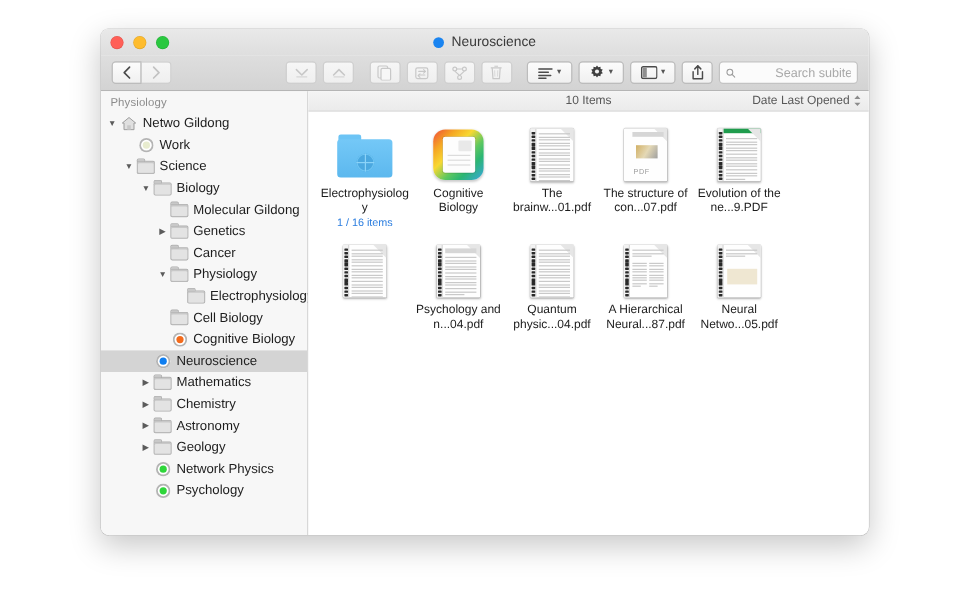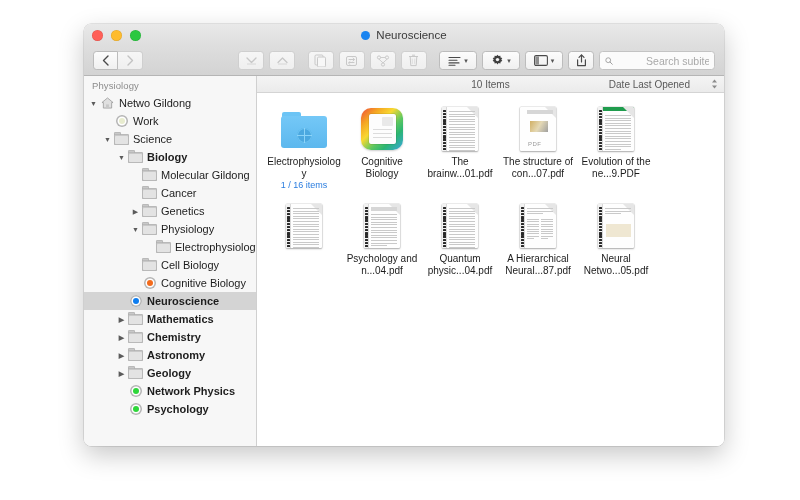--- a/index.html
+++ b/index.html
@@ -243,21 +243,21 @@
     background: #b9b9b9;
   }
   .dot.blue::after   { background: #0f7ef0; }
   .dot.orange::after { background: #f36b1c; }
   .dot.green::after  { background: #2ed63a; }
   .dot.gray::after   { background: #e8eccf; }
 
   
   .lv0 { padding-left: 3px; }
   .lv1 { padding-left: 17px; }
-  .lv2 { padding-left: 31px; font-weight: bold; }
+  .lv2 { padding-left: 31px; }
   .lv3 { padding-left: 45px; }
   .lv4 { padding-left: 59px; }
 
   
   .content {
     flex: 1 1 auto;
     display: flex;
     flex-direction: column;
     min-width: 0;
     background: #ffffff;
@@ -276,21 +276,21 @@
     left: 0; right: 0;
     text-align: center;
     font-size: 10px;
     color: #585858;
   }
   .sort-ctl {
     position: absolute;
     right: 6px;
     display: flex;
     align-items: center;
-    gap: 21px;
+    gap: 3px;
     font-size: 10px;
     color: #585858;
     text-align: center;
   }
   .sort-arrows {
     font-size: 8px;
     color: #8b8b8b;
     line-height: 0.9;
     display: flex;
     flex-direction: column;
@@ -634,32 +634,32 @@
               <span>Biology</span>
             </div>
             <div class="row lv3">
               <span class="twisty empty">▶</span>
               <span class="ricon">
                 <span class="folder"></span>
               </span>
               <span>Molecular Gildong</span>
             </div>
             <div class="row lv3">
+              <span class="twisty">▶</span>
+              <span class="ricon">
+                <span class="folder"></span>
+              </span>
+              <span>Genetics</span>
+            </div>
+            <div class="row lv3">
               <span class="twisty empty">▶</span>
               <span class="ricon">
                 <span class="folder"></span>
               </span>
               <span>Cancer</span>
-            </div>
-            <div class="row lv3">
-              <span class="twisty">▶</span>
-              <span class="ricon">
-                <span class="folder"></span>
-              </span>
-              <span>Genetics</span>
             </div>
             <div class="row lv3">
               <span class="twisty">▼</span>
               <span class="ricon">
                 <span class="folder"></span>
               </span>
               <span>Physiology</span>
             </div>
             <div class="row lv4">
               <span class="twisty empty">▶</span>

